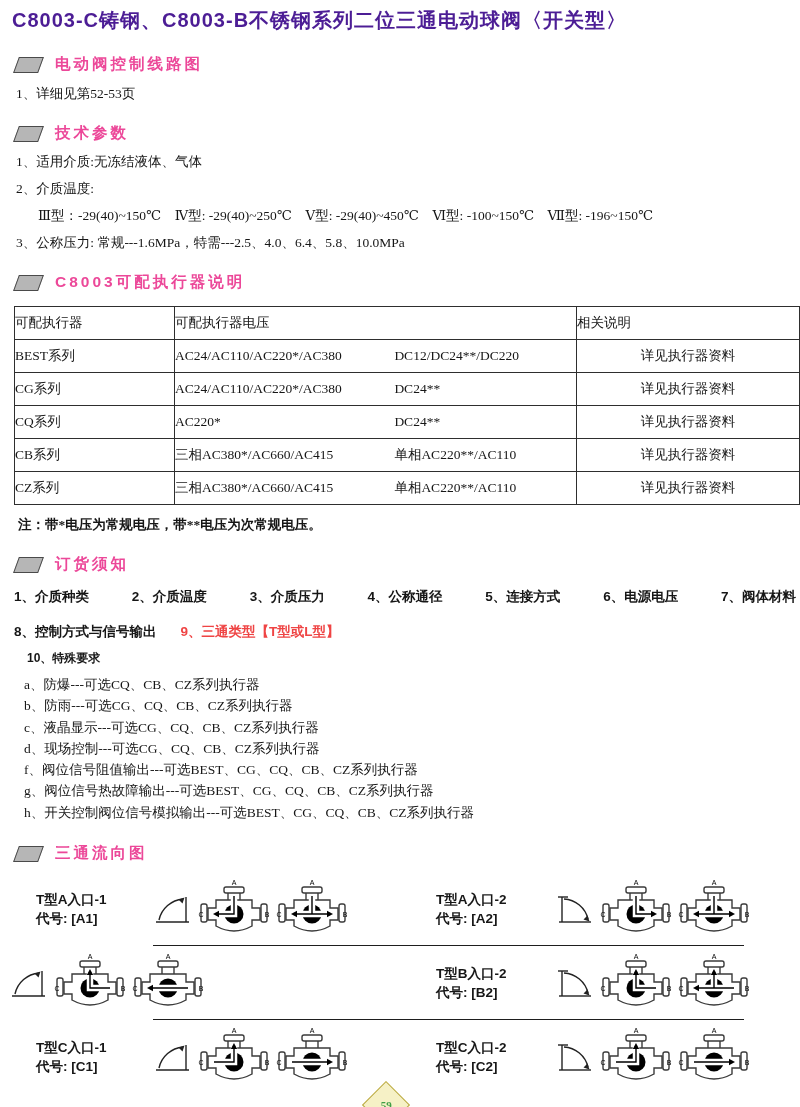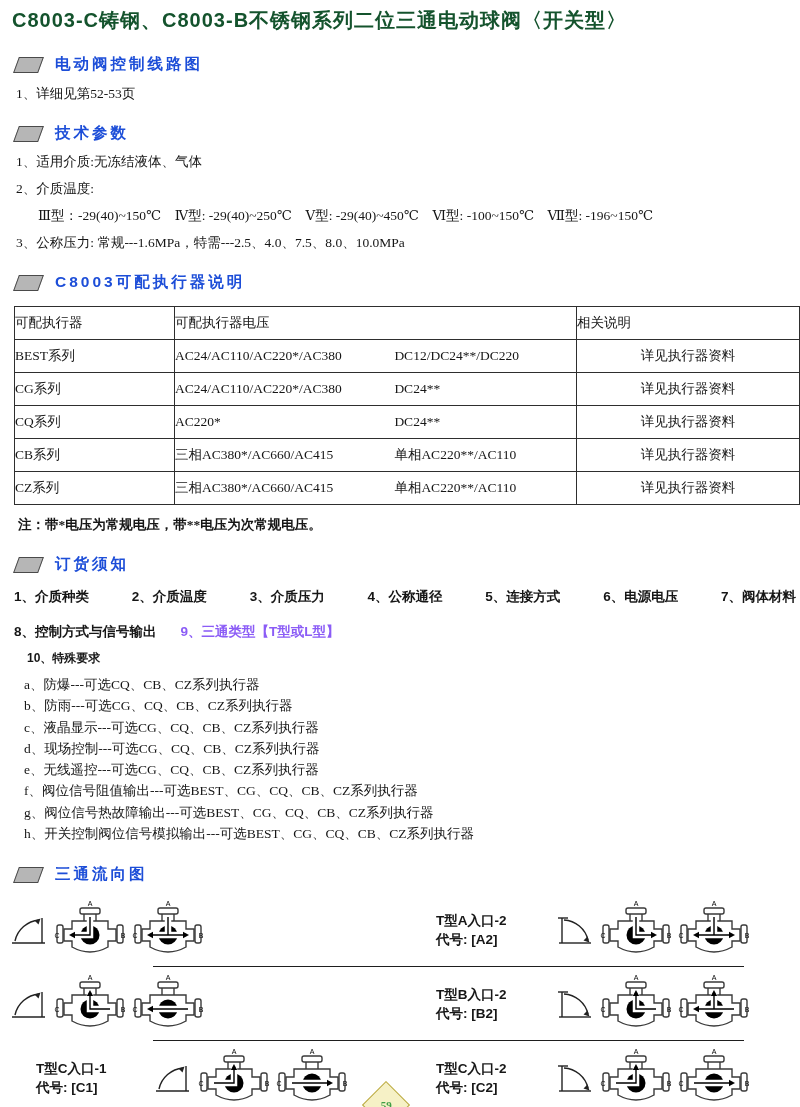--- a/index.html
+++ b/index.html
@@ -5,30 +5,30 @@
   html,body{margin:0;padding:0;}
   body{
     width:800px;height:1107px;background:#fff;color:#161616;
     font-family:"Liberation Serif","DejaVu Serif",serif;
     position:relative;overflow:hidden;
   }
   .page{padding:0 8px;}
   .title{
     font-family:"Liberation Sans","DejaVu Sans",sans-serif;
     font-size:20px;font-weight:700;letter-spacing:1px;
-    margin:7px 0 0 4px;color:#14532d;
+    margin:7px 0 0 4px;color:#4c1d95;
   }
   .sec-h{display:flex;align-items:center;gap:14px;margin:20px 0 0 8px;}
   .pgram{
     width:23px;height:14px;background:#b6b6b6;border:1.5px solid #4a4a4a;
     transform:skewX(-20deg);display:inline-block;flex:0 0 auto;
   }
   .sec-t{
     font-family:"Liberation Sans","DejaVu Sans",sans-serif;
-    font-weight:700;font-size:15.5px;letter-spacing:3px;color:#1d4ed8;
+    font-weight:700;font-size:15.5px;letter-spacing:3px;color:#ec4899;
   }
   .body-line{margin:10px 0 0 8px;font-size:13.5px;}
   .tech-line{margin:9px 0 0 8px;font-size:13.5px;}
   .tech-detail{margin:9px 0 0 30px;font-size:13.5px;}
 
   table.act{
     border-collapse:collapse;width:786px;margin:13px 0 0 6px;
     font-size:13.5px;table-layout:fixed;
   }
   table.act th,table.act td{
@@ -48,21 +48,21 @@
   }
   .order-row2{
     display:flex;gap:24px;margin:9px 0 0 6px;
     font-family:"Liberation Sans","DejaVu Sans",sans-serif;
     font-weight:600;font-size:13.5px;
   }
   .order-row3{
     margin:9px 0 0 19px;font-family:"Liberation Sans","DejaVu Sans",sans-serif;
     font-weight:600;font-size:12px;
   }
-  .gray{color:#8b5cf6;}
+  .gray{color:#ef4444;}
   .sub-list{margin:7px 0 0 16px;font-size:13.5px;}
   .sub-list .sub-item{line-height:21.3px;}
 
   .flow-wrap{margin-top:8px;}
   .flow-row{position:relative;display:flex;align-items:center;height:74px;}
   .fgroup{display:flex;align-items:center;}
   .fgroup.left{width:398px;}
   .flabel{
     width:116px;margin-left:28px;
     font-family:"Liberation Sans","DejaVu Sans",sans-serif;
@@ -93,21 +93,21 @@
   </div>
   <p class="body-line">1、详细见第52-53页</p>
 
   <div class="sec-h">
     <span class="pgram"></span>
     <span class="sec-t">技术参数</span>
   </div>
   <p class="tech-line">1、适用介质:无冻结液体、气体</p>
   <p class="tech-line">2、介质温度:</p>
   <p class="tech-detail">Ⅲ型：-29(40)~150℃　Ⅳ型: -29(40)~250℃　Ⅴ型: -29(40)~450℃　Ⅵ型: -100~150℃　Ⅶ型: -196~150℃</p>
-  <p class="tech-line">3、公称压力: 常规---1.6MPa，特需---2.5、4.0、7.5、8.0、10.0MPa</p>
+  <p class="tech-line">3、公称压力: 常规---1.6MPa，特需---2.5、4.0、6.4、5.8、10.0MPa</p>
 
   <div class="sec-h">
     <span class="pgram"></span>
     <span class="sec-t">C8003可配执行器说明</span>
   </div>
   <table class="act">
     <colgroup>
         <col style="width:160px">
         <col style="width:402px">
         <col>
@@ -199,38 +199,41 @@
   <div class="sub-list">
 
       <div class="sub-item">a、防爆---可选CQ、CB、CZ系列执行器</div>
 
       <div class="sub-item">b、防雨---可选CG、CQ、CB、CZ系列执行器</div>
 
       <div class="sub-item">c、液晶显示---可选CG、CQ、CB、CZ系列执行器</div>
 
       <div class="sub-item">d、现场控制---可选CG、CQ、CB、CZ系列执行器</div>
 
-      <div class="sub-item">e、无线遥控---可选CG、CQ、CB、CZ系列执行器</div>
 
       <div class="sub-item">f、阀位信号阻值输出---可选BEST、CG、CQ、CB、CZ系列执行器</div>
 
       <div class="sub-item">g、阀位信号热故障输出---可选BEST、CG、CQ、CB、CZ系列执行器</div>
 
       <div class="sub-item">h、开关控制阀位信号模拟输出---可选BEST、CG、CQ、CB、CZ系列执行器</div>
 
   </div>
 
   <div class="sec-h">
     <span class="pgram"></span>
     <span class="sec-t">三通流向图</span>
   </div>
   <div class="flow-wrap">
 
       <div class="flow-row">
         <div class="fgroup left">
+          <div class="flabel">
+            <div>T型A入口-1</div>
+            <div>代号: [A1]</div>
+          </div>
           <span class="arc-ic"><svg width="42" height="34" viewBox="0 0 42 34">
     <g stroke="#222" stroke-width="1.4" fill="none">
       <line x1="4" y1="30" x2="37" y2="30"></line>
                 <line x1="34" y1="30" x2="34" y2="5"></line>
       <path d="M7,28 A27,27 0 0 1 31,7"></path>
     </g>
     <polygon points="32.5,5.5 26.5,7.5 30.5,11.5" fill="#222"></polygon>
   </svg></span>
           <span class="valves">
             <svg width="72" height="62" viewBox="0 0 72 62">

